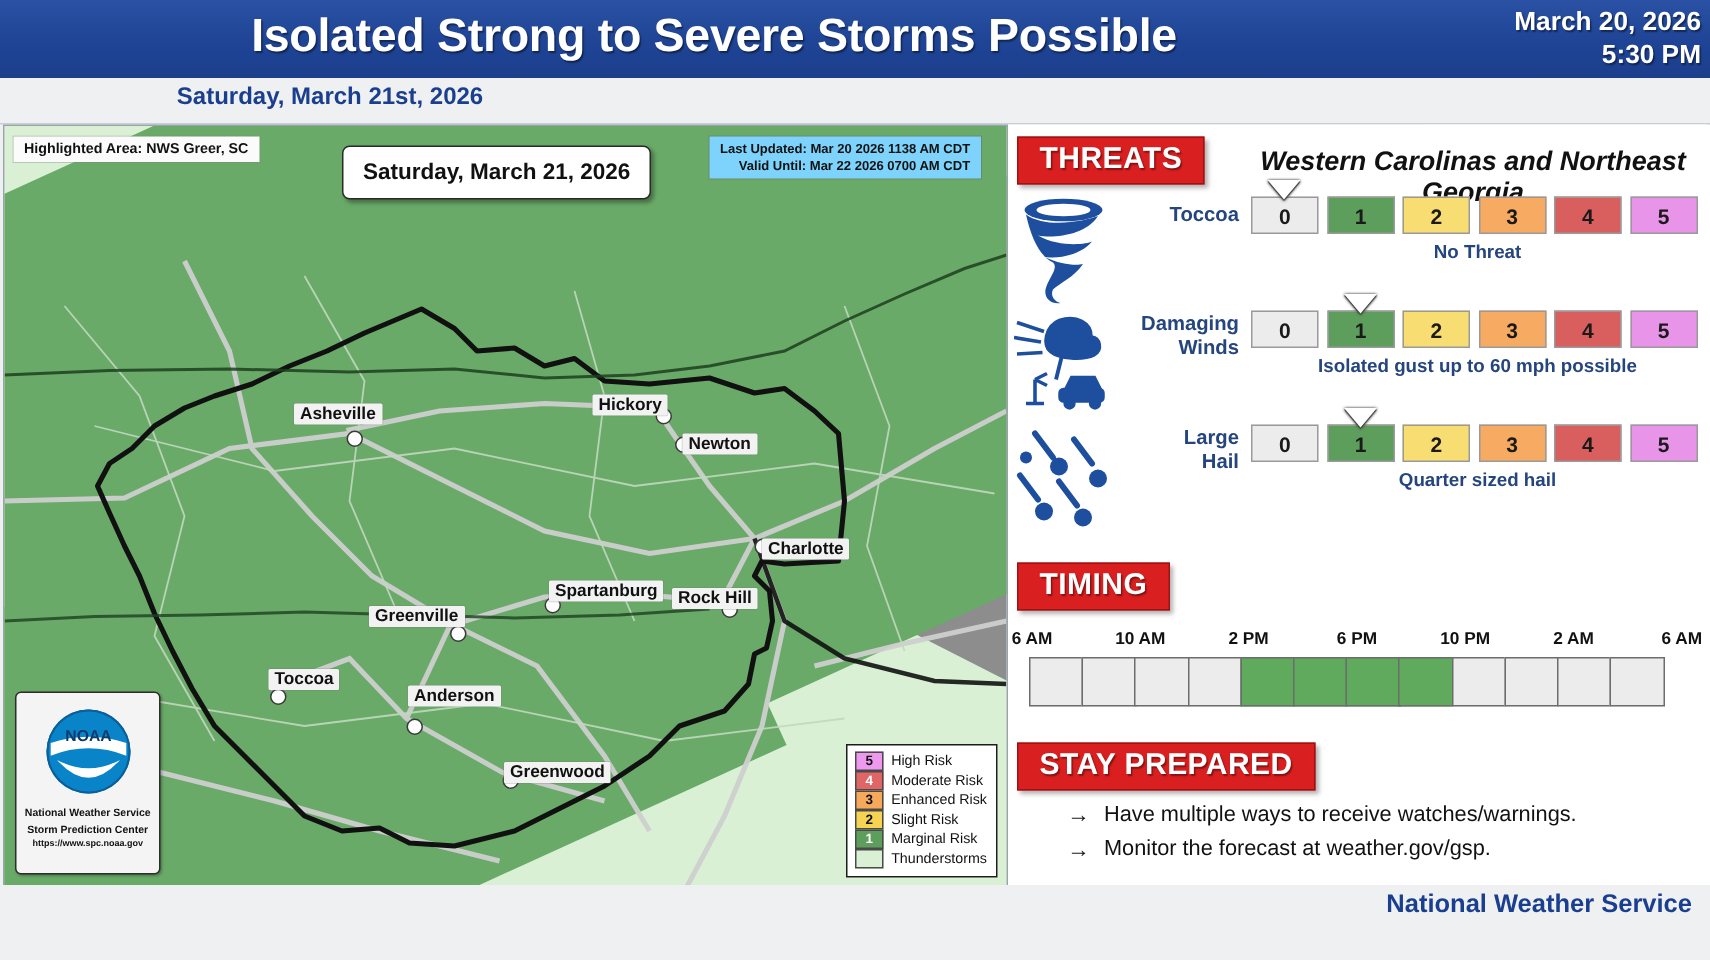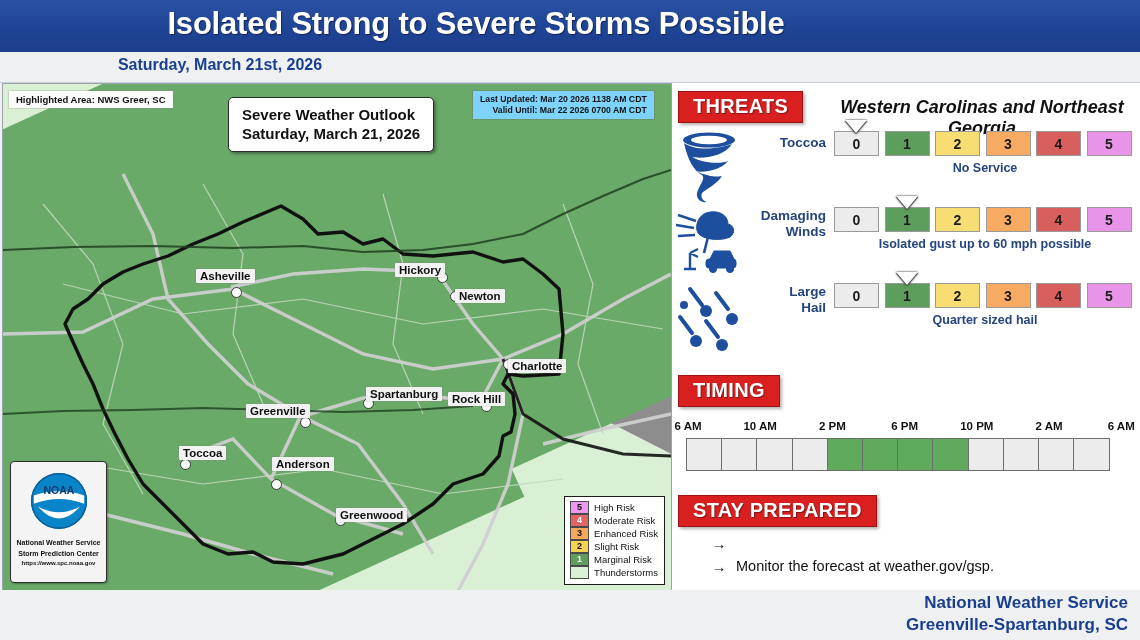--- a/index.html
+++ b/index.html
@@ -112,20 +112,24 @@
   .footer .ft{position:absolute;right:12px;top:2px;text-align:right;color:#1b3f8f;
     font-size:17px;font-weight:bold;line-height:22px;}
 </style>
 </head>
 <body>
 
 <div id="page">
 
   <div class="header">
     <div class="hdr-title">Isolated Strong to Severe Storms Possible</div>
+    <div class="hdr-date">
+      <div>March 20, 2026</div>
+      <div>5:30 PM</div>
+    </div>
   </div>
 
   <div class="subbar">
     <div class="sub-text">Saturday, March 21st, 2026</div>
   </div>
 
   <div class="map">
     <div class="map-bg"></div>
     <div class="wedge-grey"></div>
     <div class="band-marginal"></div>
@@ -170,21 +174,20 @@
         <path d="M0 166 L70 163 L150 162 L230 164 L300 162 L360 168 L420 166
                  L470 160 L520 150 L560 130 L600 112 L640 95 L668 86" fill="none" stroke="#1d4020" stroke-width="2" opacity=".85"></path>
         <path d="M0 330 L60 327 L130 326 L200 324 L270 326 L340 328 L410 326 L470 322" fill="none" stroke="#1d4020" stroke-width="2" opacity=".8"></path>
         <path d="M500 275 L520 330 L560 355 L620 370 L668 372" fill="none" stroke="#111111" stroke-width="3" opacity=".9"></path>
       </svg>
     </div>
 
     <div class="hl-area">Highlighted Area: NWS Greer, SC</div>
 
     <div class="outlook-box">
-      <div>Severe Weather Outlook</div>
       <div>Saturday, March 21, 2026</div>
     </div>
 
     <div class="valid-box">
       <div>Last Updated: Mar 20 2026 1138 AM CDT</div>
       <div>Valid Until: Mar 22 2026 0700 AM CDT</div>
     </div>
 
     <div id="cities">
         <div class="pin" style="left: 228px; top: 203px;"></div>
@@ -277,21 +280,21 @@
           </div>
           <div class="scale">
             <div class="cell" style="left: 0px; background: rgb(236, 236, 236);">0</div>
             <div class="cell" style="left: 50.5px; background: rgb(94, 158, 92);">1</div>
             <div class="cell" style="left: 101px; background: rgb(248, 221, 114);">2</div>
             <div class="cell" style="left: 151.5px; background: rgb(247, 171, 98);">3</div>
             <div class="cell" style="left: 202px; background: rgb(217, 95, 95);">4</div>
             <div class="cell" style="left: 252.5px; background: rgb(232, 148, 232);">5</div>
             <div class="marker" style="left: 11px;"></div>
           </div>
-          <div class="th-desc">No Service</div>
+          <div class="th-desc">No Threat</div>
         </div>
         <div class="threat-row" style="top: 124px;">
           <div class="th-icon"><svg viewBox="0 0 70 72" width="70" height="72">
               <g fill="#1d4f9e" stroke="#1d4f9e">
       <path d="M30 6 C42 2 52 8 52 17 C58 18 60 26 54 30 C46 34 30 33 24 28
                C18 24 20 10 30 6 Z" stroke-width="1"></path>
       <path d="M32 30 L28 46" stroke-width="2.6" fill="none"></path>
       <path d="M2 8 L20 14 M0 18 L18 21 M2 29 L19 28" stroke-width="2.4" fill="none"></path>
       <path d="M14 46 L22 42 M14 46 L22 50 M14 46 L14 62 M8 62 L20 62" stroke-width="2.4" fill="none"></path>
       <rect x="30" y="52" width="30" height="9" rx="3"></rect>
@@ -374,27 +377,27 @@
         <div class="tcell" style="background: rgb(236, 236, 236);"></div>
         <div class="tcell" style="background: rgb(236, 236, 236);"></div>
       </div>
 
     <div style="position:absolute;left:6px;top:412px;">
       <span class="redbar">STAY PREPARED</span>
     </div>
     <div id="prep-items">
         <div class="prep-row" style="left: 30px; top: 452px;">
           <div class="arrow">→</div>
+          <div class="prep-t">Have multiple ways to receive watches/warnings.</div>
         </div>
         <div class="prep-row" style="left: 30px; top: 475px;">
           <div class="arrow">→</div>
           <div class="prep-t">Monitor the forecast at weather.gov/gsp.</div>
         </div>
       </div>
   </div>
 
   <div class="footer">
     <div class="ft">
       <div>National Weather Service</div>
-      <div>Greenville-Spartanburg, SC</div>
     </div>
   </div>
 </div>
 
 </body></html>

